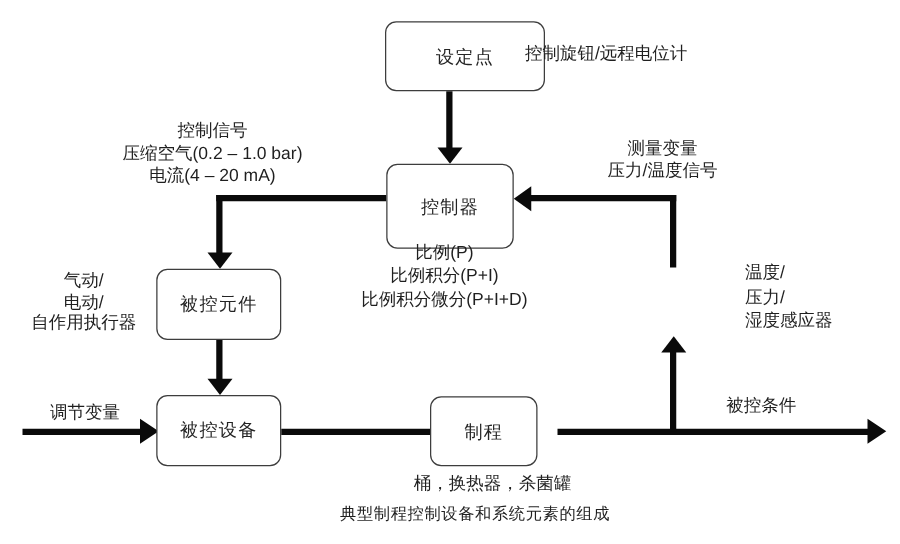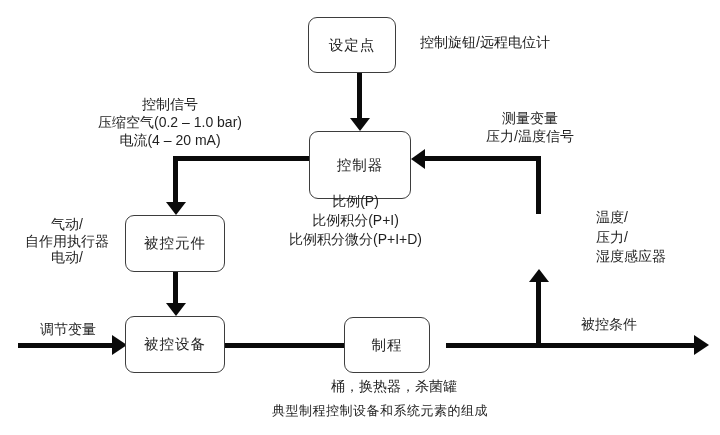--- a/index.html
+++ b/index.html
@@ -72,21 +72,21 @@
   .caption {
     font-size: 13px;
     letter-spacing: 0.5px;
   }
 </style>
 </head>
 <body>
 
 <div class="canvas">
 
-  <div class="box" style="left:308px;top:17px;width:88px;height:56px">设定点</div>
+  <div class="box" style="left:308px;top:17px;width:128px;height:56px">设定点</div>
 
   <div class="box" style="left:309px;top:131px;width:102px;height:68px">控制器</div>
 
   <div class="box" style="left:125px;top:215px;width:100px;height:57px">被控元件</div>
 
 
   <div class="box" style="left:125px;top:316px;width:100px;height:57px">被控设备</div>
 
   <div class="box" style="left:344px;top:317px;width:86px;height:56px">制程</div>
 
@@ -129,22 +129,22 @@
   </div>
 
   <div class="lbl center" style="left:268px;top:192px;width:175px;line-height:19px">
     <div>比例(P)</div>
     <div>比例积分(P+I)</div>
     <div>比例积分微分(P+I+D)</div>
   </div>
 
   <div class="lbl right" style="left:18px;top:216px;width:98px;line-height:16.5px">
     <div>气动/</div>
+    <div>电动/</div>
     <div>自作用执行器</div>
-    <div>电动/</div>
   </div>
 
   <div class="lbl" style="left:596px;top:208px;line-height:19.5px">
     <div>温度/</div>
     <div>压力/</div>
     <div>湿度感应器</div>
   </div>
 
   <div class="lbl" style="left:40px;top:320px">调节变量</div>
 

